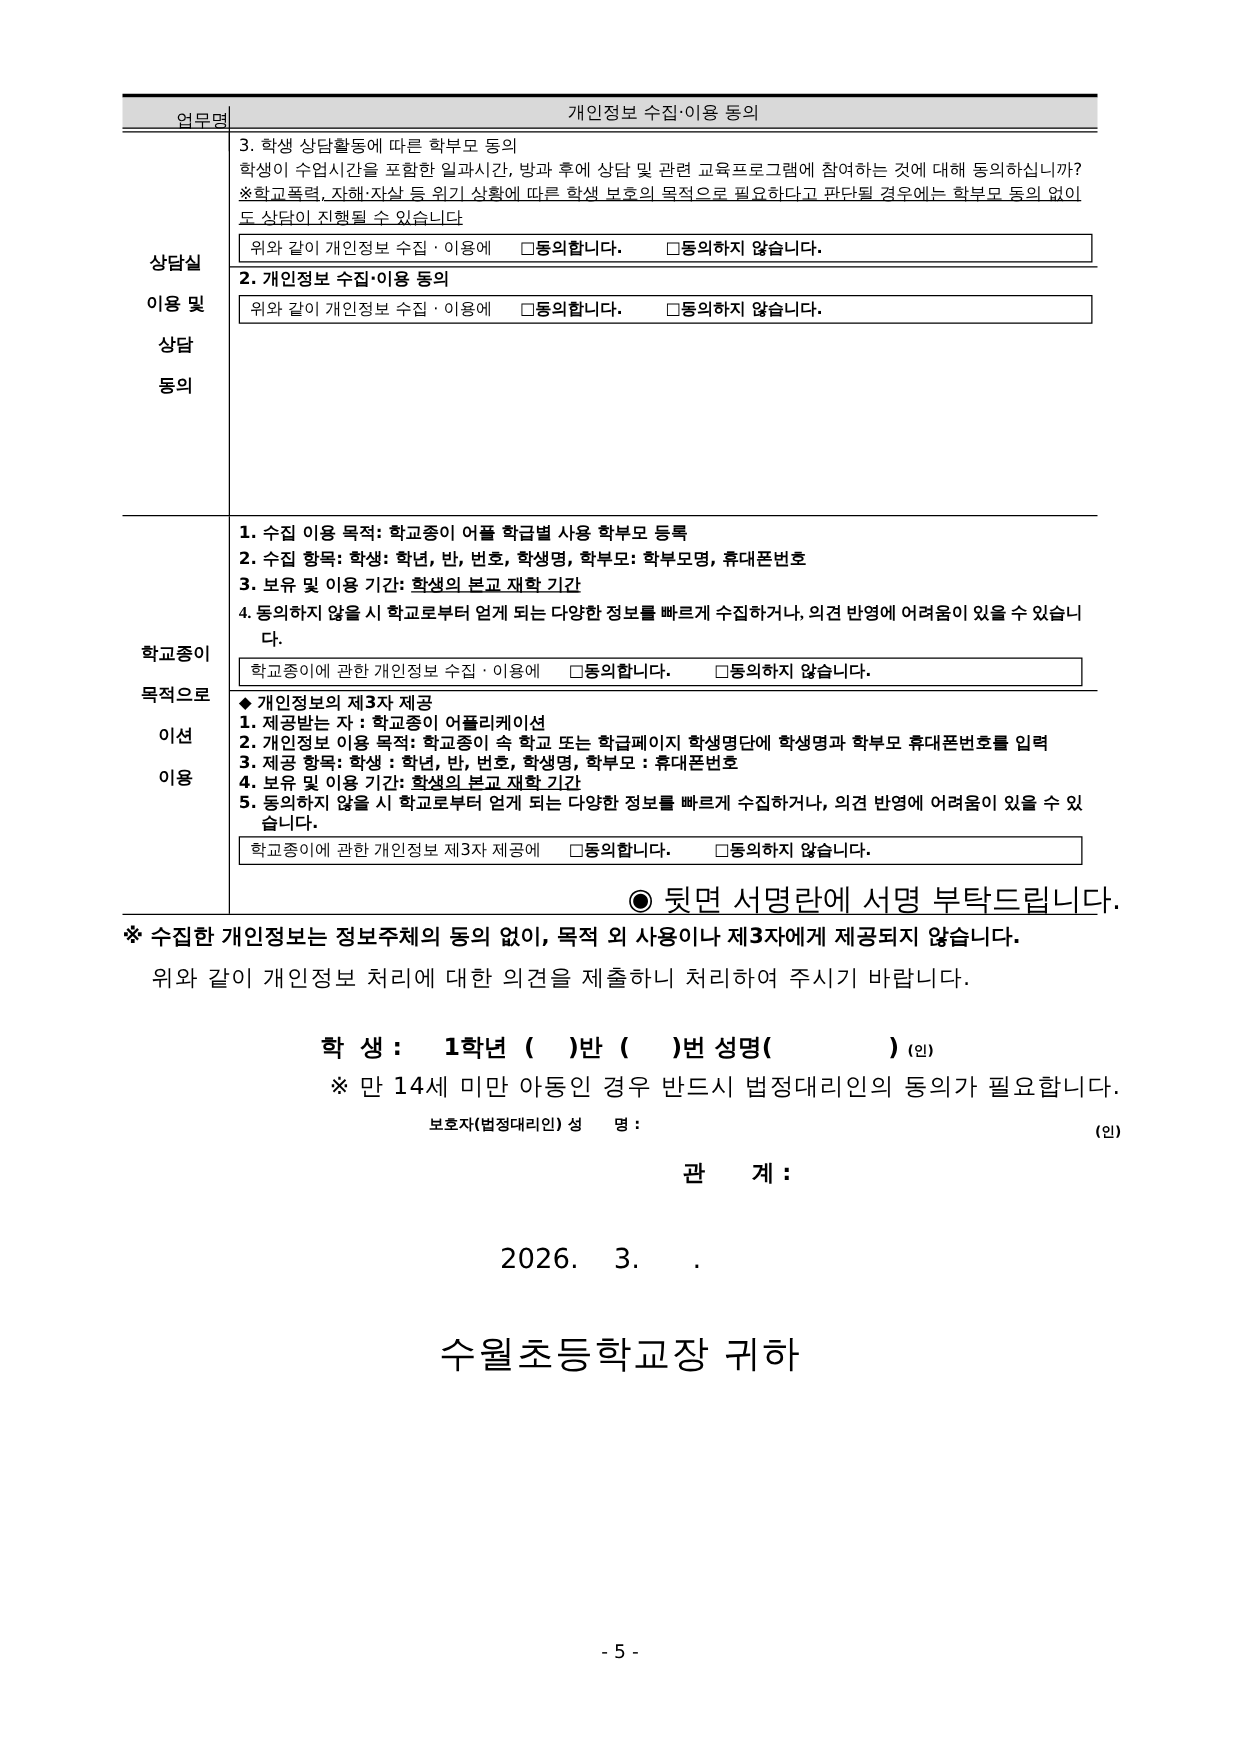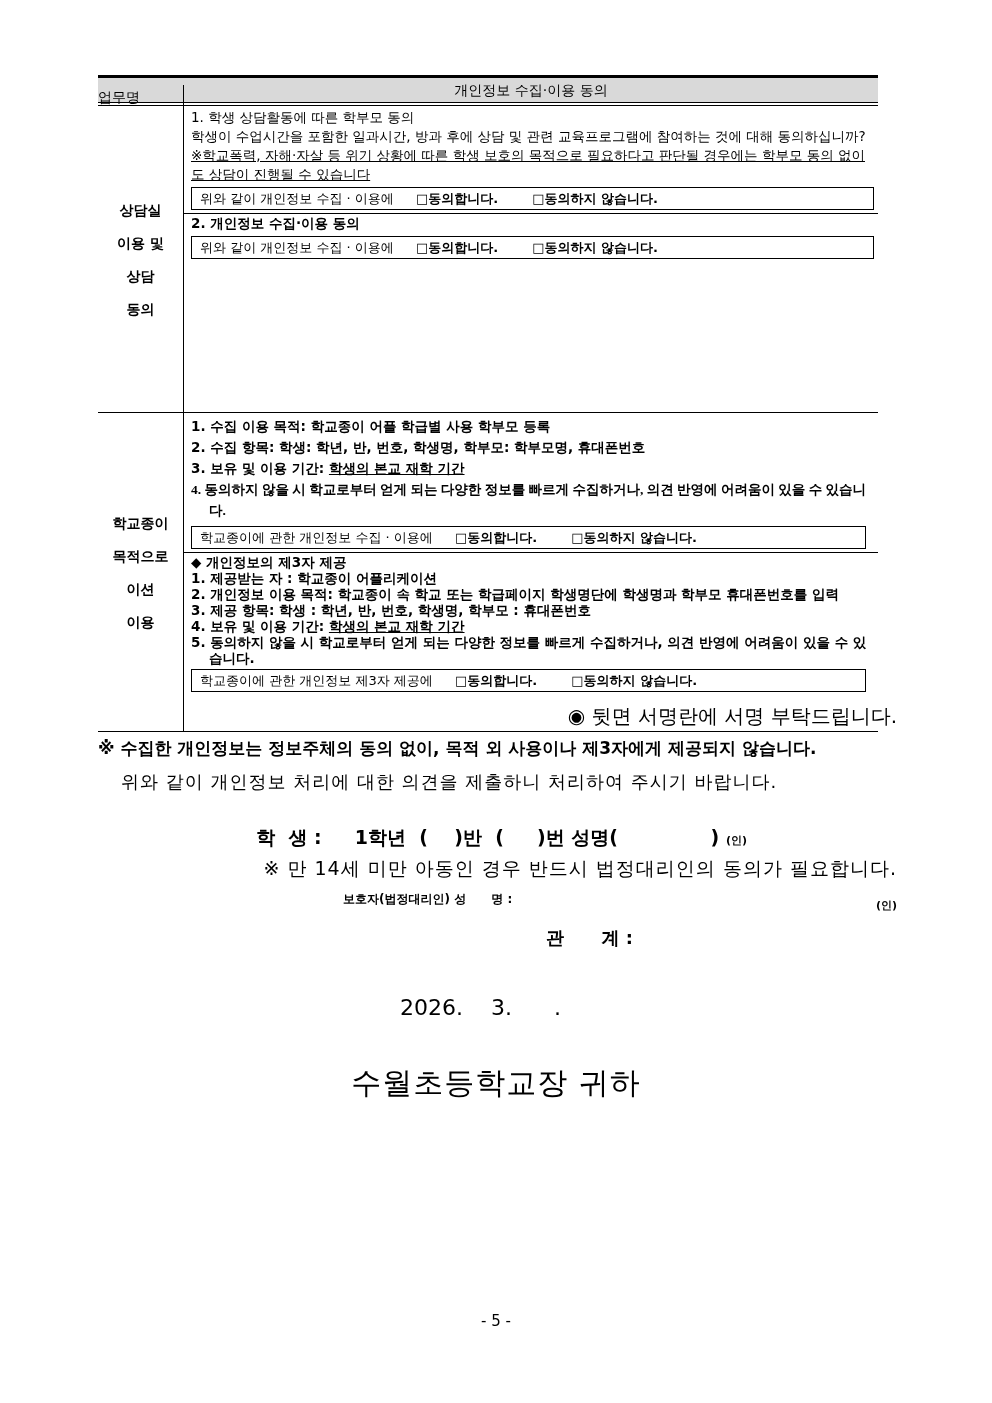--- a/index.html
+++ b/index.html
@@ -9,21 +9,21 @@
   }
   .tbl {
     position: absolute; left: 98px; top: 75px; width: 780px;
     border-top: 3px solid #000;
   }
   .hdr {
     display: flex; background: #d9d9d9; height: 24px; align-items: center;
     font-size: 14px; border-bottom: 1px solid #000;
   }
   .hdr-gap { height: 2px; border-bottom: 1px solid #000; }
-  .hdr .c1 { width: 85px; text-align: left; border-right: 1px solid #000; height: 36px; line-height: 24px; margin-top: 26px; }
+  .hdr .c1 { width: 85px; text-align: right; border-right: 1px solid #000; height: 36px; line-height: 24px; margin-top: 26px; }
   .hdr .c2 { flex: 1; text-align: center; line-height: 24px; }
   .row { display: flex; }
   .row .left {
     width: 85px; border-right: 1px solid #000; display: flex; align-items: center;
     justify-content: center; text-align: center; font-size: 14px; font-weight: bold; line-height: 18px;
     flex-direction: column;
     gap: 15px;
   }
   .row .right { flex: 1; padding: 2px 2px 2px 7px; font-size: 13.5px; line-height: 19px; }
   .sec1 { height: 306px; border-bottom: 1px solid #000; }
@@ -39,21 +39,21 @@
   .divider { border-top: 1px solid #000; margin: 2px -2px 0 -7px; }
   .info-box {
     border: 1px solid #000; padding: 2px 6px; margin: 2px 14px 3px 0; font-size: 13px; line-height: 18px;
   }
   .indent { padding-left: 13px; }
   .hang { padding-left: 18px; text-indent: -18px; }
   .li-tight { line-height: 16px; }
   .after {
     position: absolute; font-family: "DejaVu Sans", sans-serif;
   }
-  .p-sign { right: 95px; top: 703px; font-size: 20px; }
+  .p-sign { right: 95px; top: 703px; font-size: 24px; }
   .p-notice { left: 98px; top: 737px; font-size: 17px; font-weight: bold; }
   .p-submit { left: 121px; top: 770px; font-size: 18px; letter-spacing: 1px; }
   .p-student { left: 243px; top: 803px; font-size: 19px; font-weight: bold; white-space: pre; }
   .p-student .small { font-size: 11px; }
   .p-14 { right: 95px; top: 856px; font-size: 19px; letter-spacing: 1px; }
   .p-guardian { left: 343px; top: 891px; font-size: 12px; font-weight: bold; white-space: pre; }
   .p-guardian-seal { left: 876px; top: 898px; font-size: 11px; font-weight: bold; }
   .p-relation { left: 546px; top: 926px; font-size: 18px; font-weight: bold; white-space: pre; }
   .p-date { left: 400px; top: 995px; font-size: 22px; white-space: pre; }
   .p-recipient { left: 0; width: 992px; text-align: center; top: 1063px; font-size: 30px; letter-spacing: 1px; }
@@ -70,21 +70,21 @@
   <div class="hdr-gap"></div>
 
   <div class="row sec1">
     <div class="left">
       <span>상담실</span>
       <span>이용 및</span>
       <span>상담</span>
       <span>동의</span>
     </div>
     <div class="right">
-      <div>1. 학생 상담활동에 따른 학부모 동의</div>
+      <div>3. 학생 상담활동에 따른 학부모 동의</div>
       <div>학생이 수업시간을 포함한 일과시간, 방과 후에 상담 및 관련 교육프로그램에 참여하는 것에 대해 동의하십니까?</div>
       <div class="u">※학교폭력, 자해·자살 등 위기 상황에 따른 학생 보호의 목적으로 필요하다고 판단될 경우에는 학부모 동의 없이도 상담이 진행될 수 있습니다</div>
       <div class="consent-box">
         <span>위와 같이 개인정보 수집 · 이용에</span>
         <span class="opt">□동의합니다.</span>
         <span class="opt2">□동의하지 않습니다.</span>
       </div>
       <div class="divider"></div>
       <div class="b">2. 개인정보 수집·이용 동의</div>
       <div class="consent-box">

